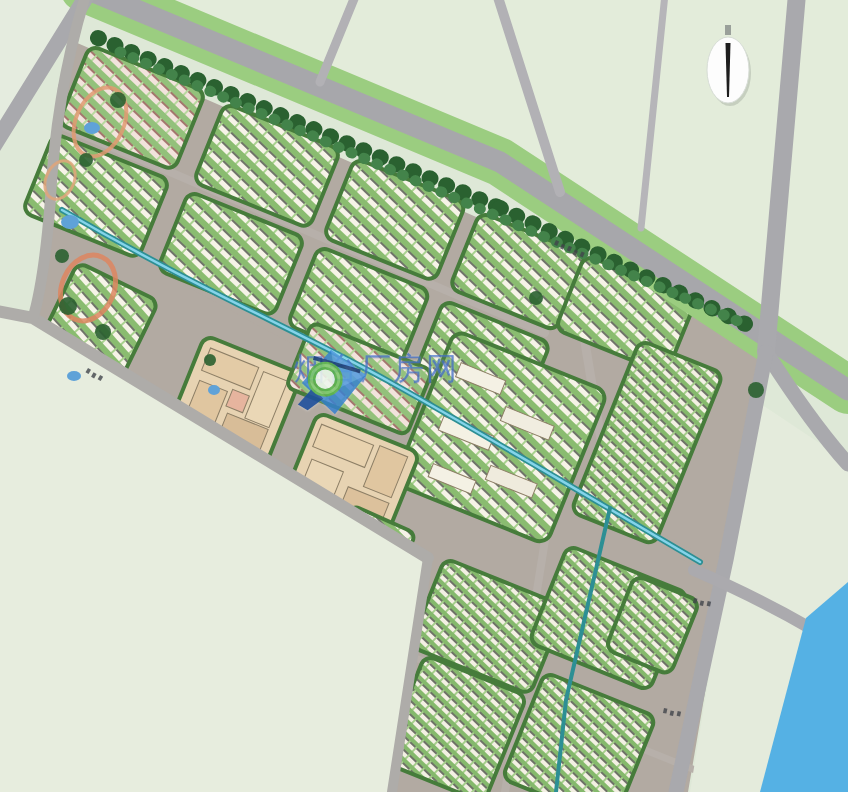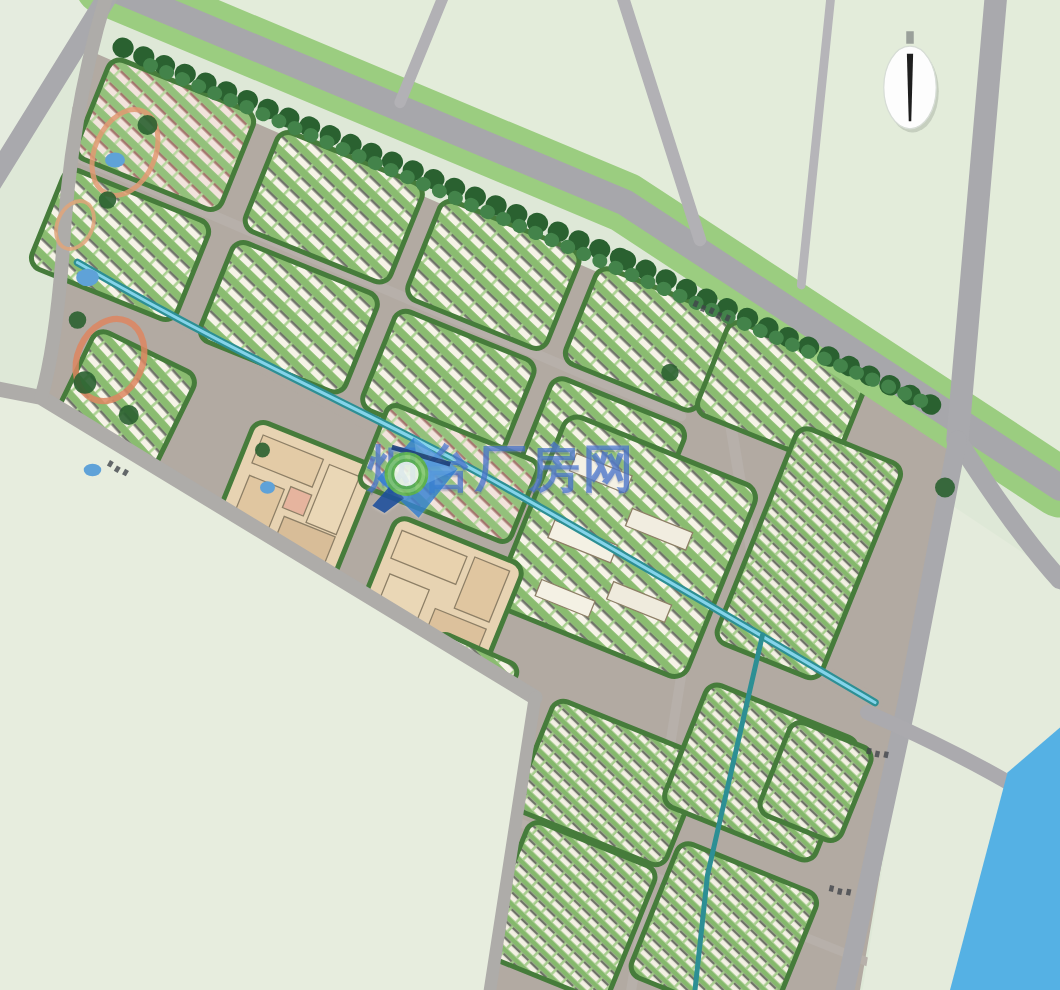--- a/index.html
+++ b/index.html
@@ -2,21 +2,21 @@
 <html><head>
 <meta charset="utf-8">
 <style>
   html,body{margin:0;padding:0;background:#777;}
   .stage{position:relative;width:848px;height:792px;overflow:hidden;
          font-family:"Liberation Sans",sans-serif;background:#dee8d7;}
   .stage svg{position:absolute;left:0;top:0;display:block;}
   .wm{position:absolute;left:294px;top:348px;display:flex;align-items:center;gap:8px;
       pointer-events:none;}
   .wm-logo{width:74px;height:76px;opacity:.88;filter:drop-shadow(0 1px 1px rgba(255,255,255,.3));}
-  .wm-text{font-size:41px;font-weight:bold;letter-spacing:2px;
+  .wm-text{font-size:31px;font-weight:normal;letter-spacing:2px;
            color:rgba(32,88,198,.58);
            text-shadow:0 0 2px rgba(255,255,255,.45), 0 1px 1px rgba(20,40,90,.25);}
 </style>
 </head>
 <body>
 
 <div class="stage">
   <svg id="map" width="848" height="792" viewBox="0 0 848 792">
     <defs>
       <pattern id="rows" width="26" height="13" patternUnits="userSpaceOnUse" patternTransform="rotate(22)">

